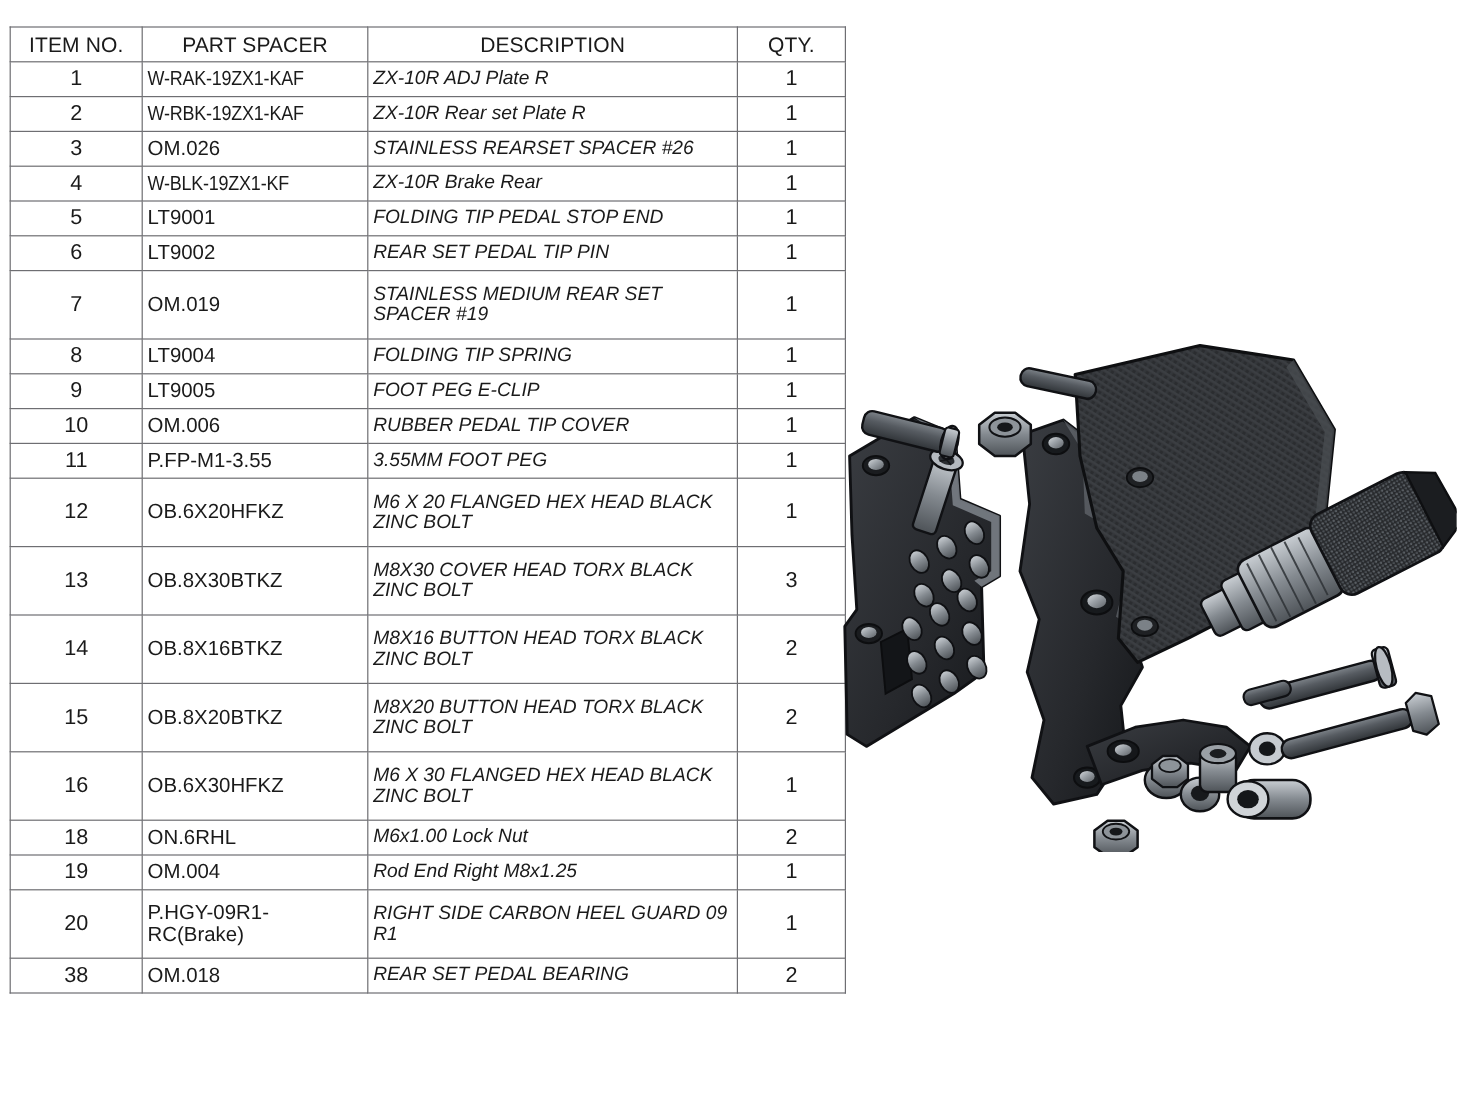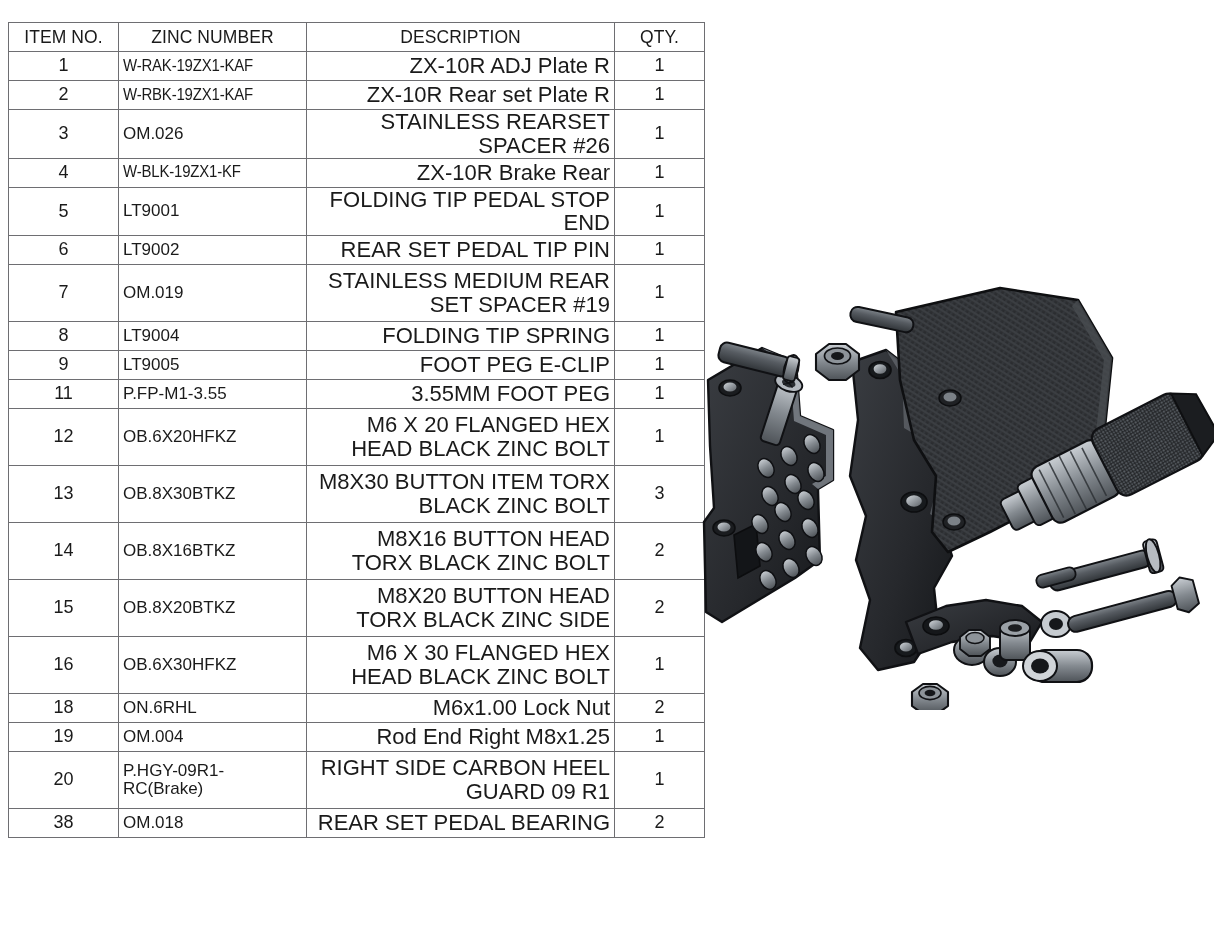--- a/index.html
+++ b/index.html
@@ -68,22 +68,23 @@
     padding-left: 7px;
     white-space: pre-line;
   }
   td.part.narrow {
     font-stretch: condensed;
     transform: scaleX(0.88);
     transform-origin: left center;
     letter-spacing: -0.2px;
   }
   td.desc {
-    text-align: right;
-    font-size: 22px;
+    text-align: left;
+    font-size: 16px;
+    font-style: italic;
   }
   td.qty {
     text-align: center;
     font-size: 18px;
   }
 
   tr.h1 td { height: 28px; }
   tr.h2 td { height: 56px; }
 
   
@@ -105,21 +106,21 @@
     <table class="bom">
       <colgroup>
         <col class="c-item">
           <col class="c-part">
           <col class="c-desc">
           <col class="c-qty">
       </colgroup>
       <thead>
         <tr>
           <th>ITEM NO.</th>
-          <th>ZINC NUMBER</th>
+          <th>PART SPACER</th>
           <th>DESCRIPTION</th>
           <th>QTY.</th>
         </tr>
       </thead>
       <tbody id="bom-body">
           <tr class="h1">
             <td class="item">1</td>
             <td class="part narrow">W-RAK-19ZX1-KAF</td>
             <td class="desc">ZX-10R ADJ Plate R</td>
             <td class="qty">1</td>
@@ -166,47 +167,53 @@
             <td class="desc">FOLDING TIP SPRING</td>
             <td class="qty">1</td>
           </tr>
           <tr class="h1">
             <td class="item">9</td>
             <td class="part">LT9005</td>
             <td class="desc">FOOT PEG E-CLIP</td>
             <td class="qty">1</td>
           </tr>
           <tr class="h1">
+            <td class="item">10</td>
+            <td class="part">OM.006</td>
+            <td class="desc">RUBBER PEDAL TIP COVER</td>
+            <td class="qty">1</td>
+          </tr>
+          <tr class="h1">
             <td class="item">11</td>
             <td class="part">P.FP-M1-3.55</td>
             <td class="desc">3.55MM FOOT PEG</td>
             <td class="qty">1</td>
           </tr>
           <tr class="h2">
             <td class="item">12</td>
             <td class="part">OB.6X20HFKZ</td>
             <td class="desc">M6 X 20 FLANGED HEX HEAD BLACK ZINC BOLT</td>
             <td class="qty">1</td>
           </tr>
           <tr class="h2">
             <td class="item">13</td>
             <td class="part">OB.8X30BTKZ</td>
-            <td class="desc">M8X30 BUTTON ITEM TORX BLACK ZINC BOLT</td>
+            <td class="desc">M8X30 COVER HEAD TORX BLACK ZINC BOLT</td>
             <td class="qty">3</td>
           </tr>
           <tr class="h2">
             <td class="item">14</td>
             <td class="part">OB.8X16BTKZ</td>
             <td class="desc">M8X16 BUTTON HEAD TORX BLACK ZINC BOLT</td>
             <td class="qty">2</td>
           </tr>
           <tr class="h2">
             <td class="item">15</td>
             <td class="part">OB.8X20BTKZ</td>
-            <td class="desc">M8X20 BUTTON HEAD TORX BLACK ZINC SIDE</td>
+            <td class="desc">M8X20 BUTTON HEAD TORX BLACK ZINC BOLT</td>
             <td class="qty">2</td>
           </tr>
           <tr class="h2">
             <td class="item">16</td>
             <td class="part">OB.6X30HFKZ</td>
             <td class="desc">M6 X 30 FLANGED HEX HEAD BLACK ZINC BOLT</td>
             <td class="qty">1</td>
           </tr>
           <tr class="h1">
             <td class="item">18</td>

